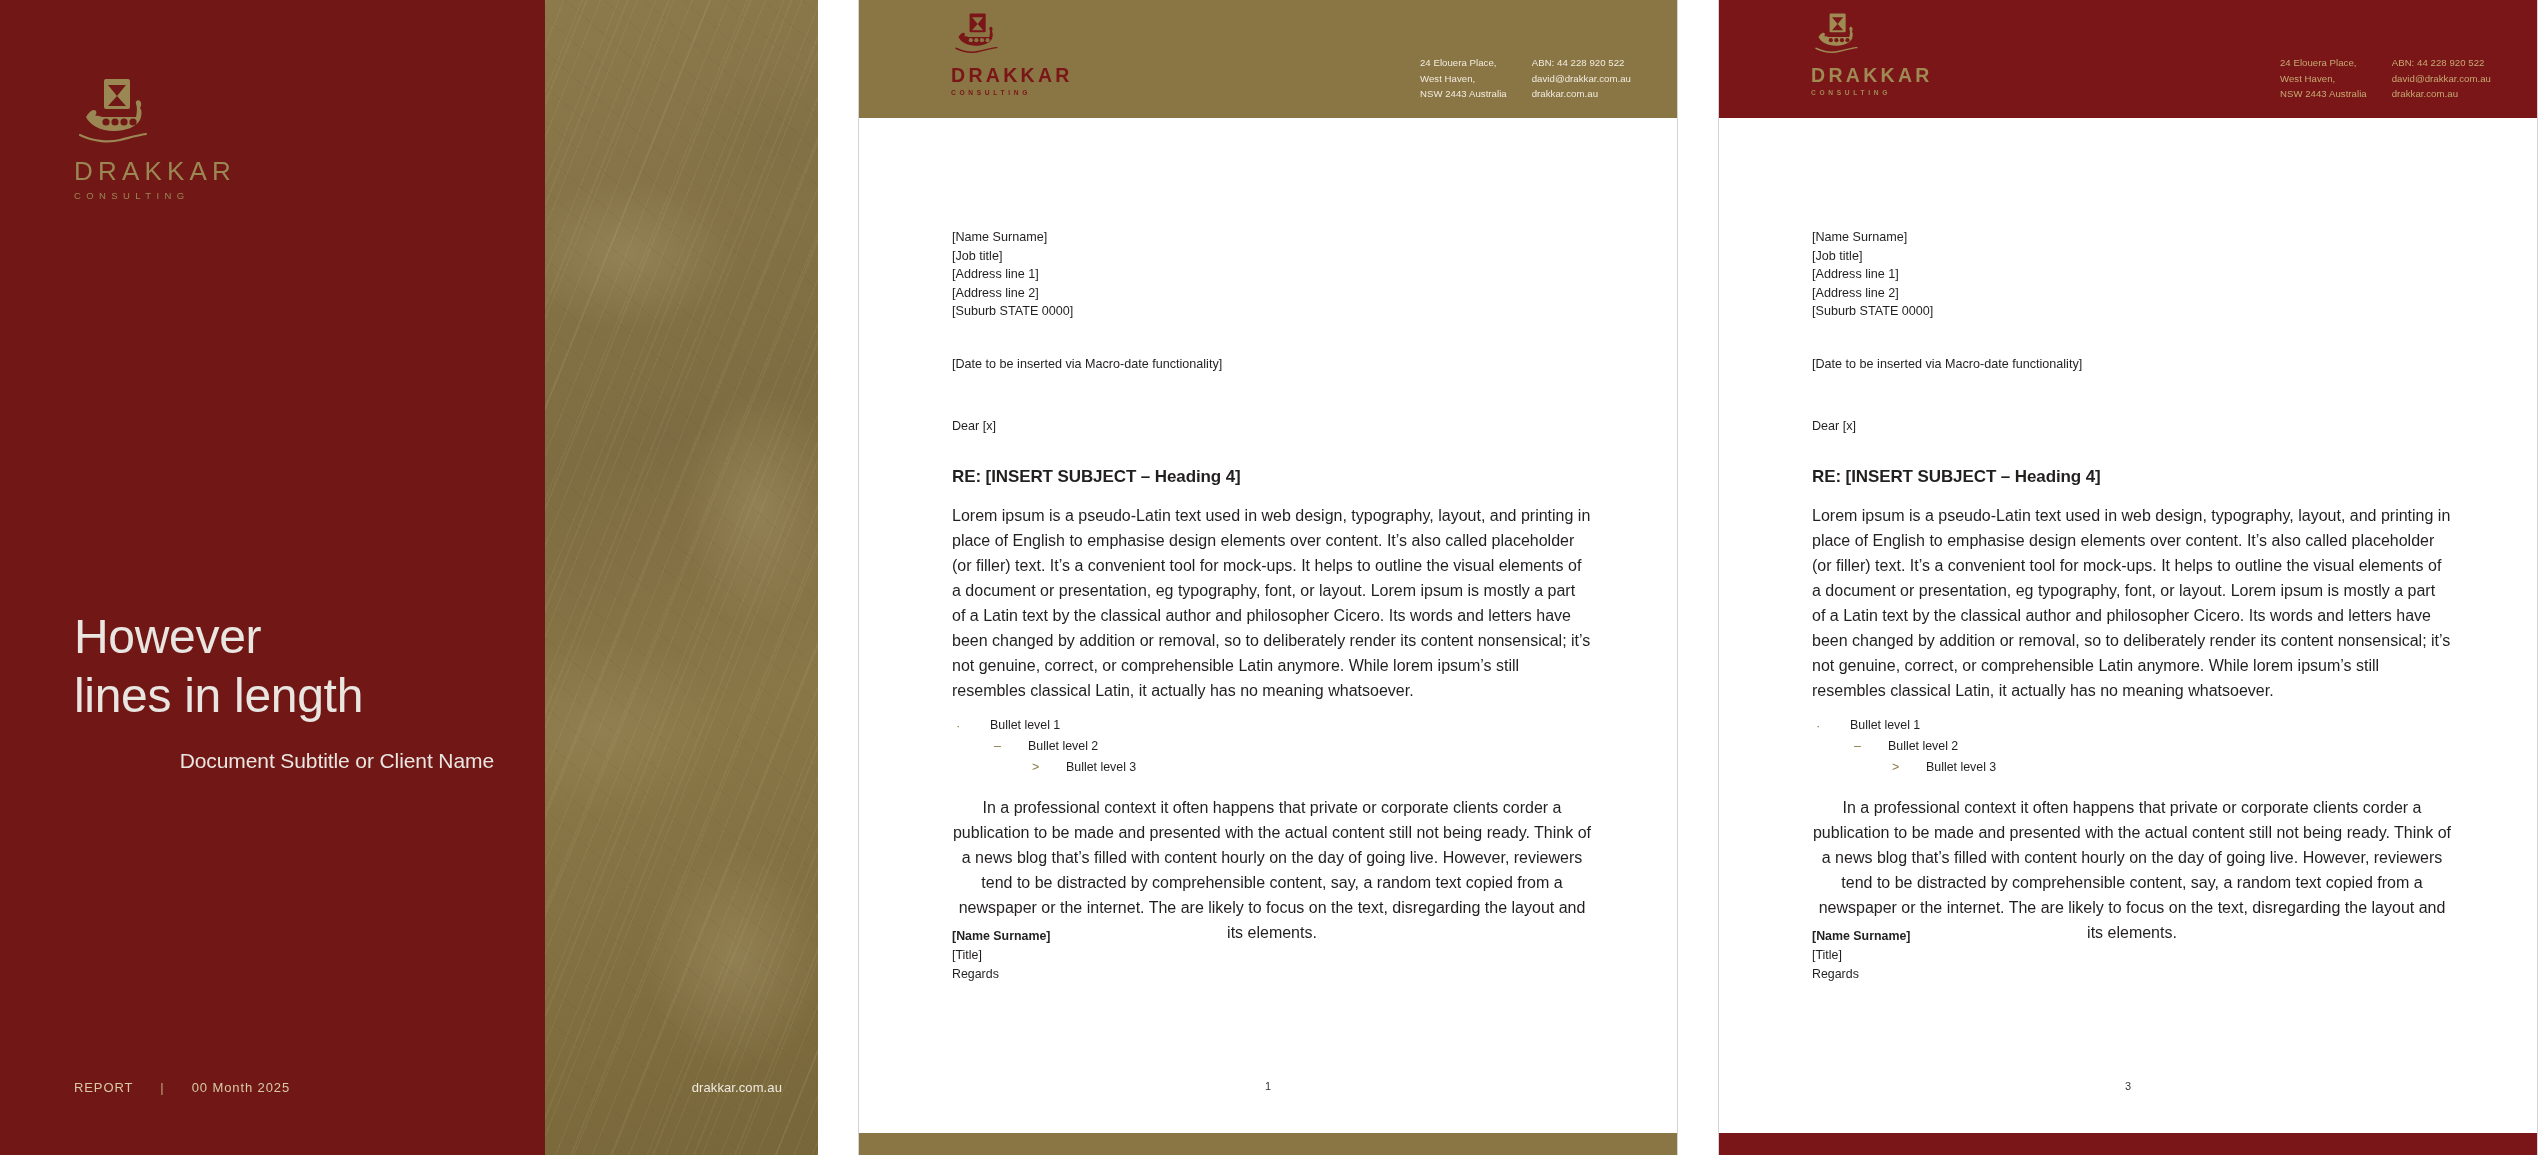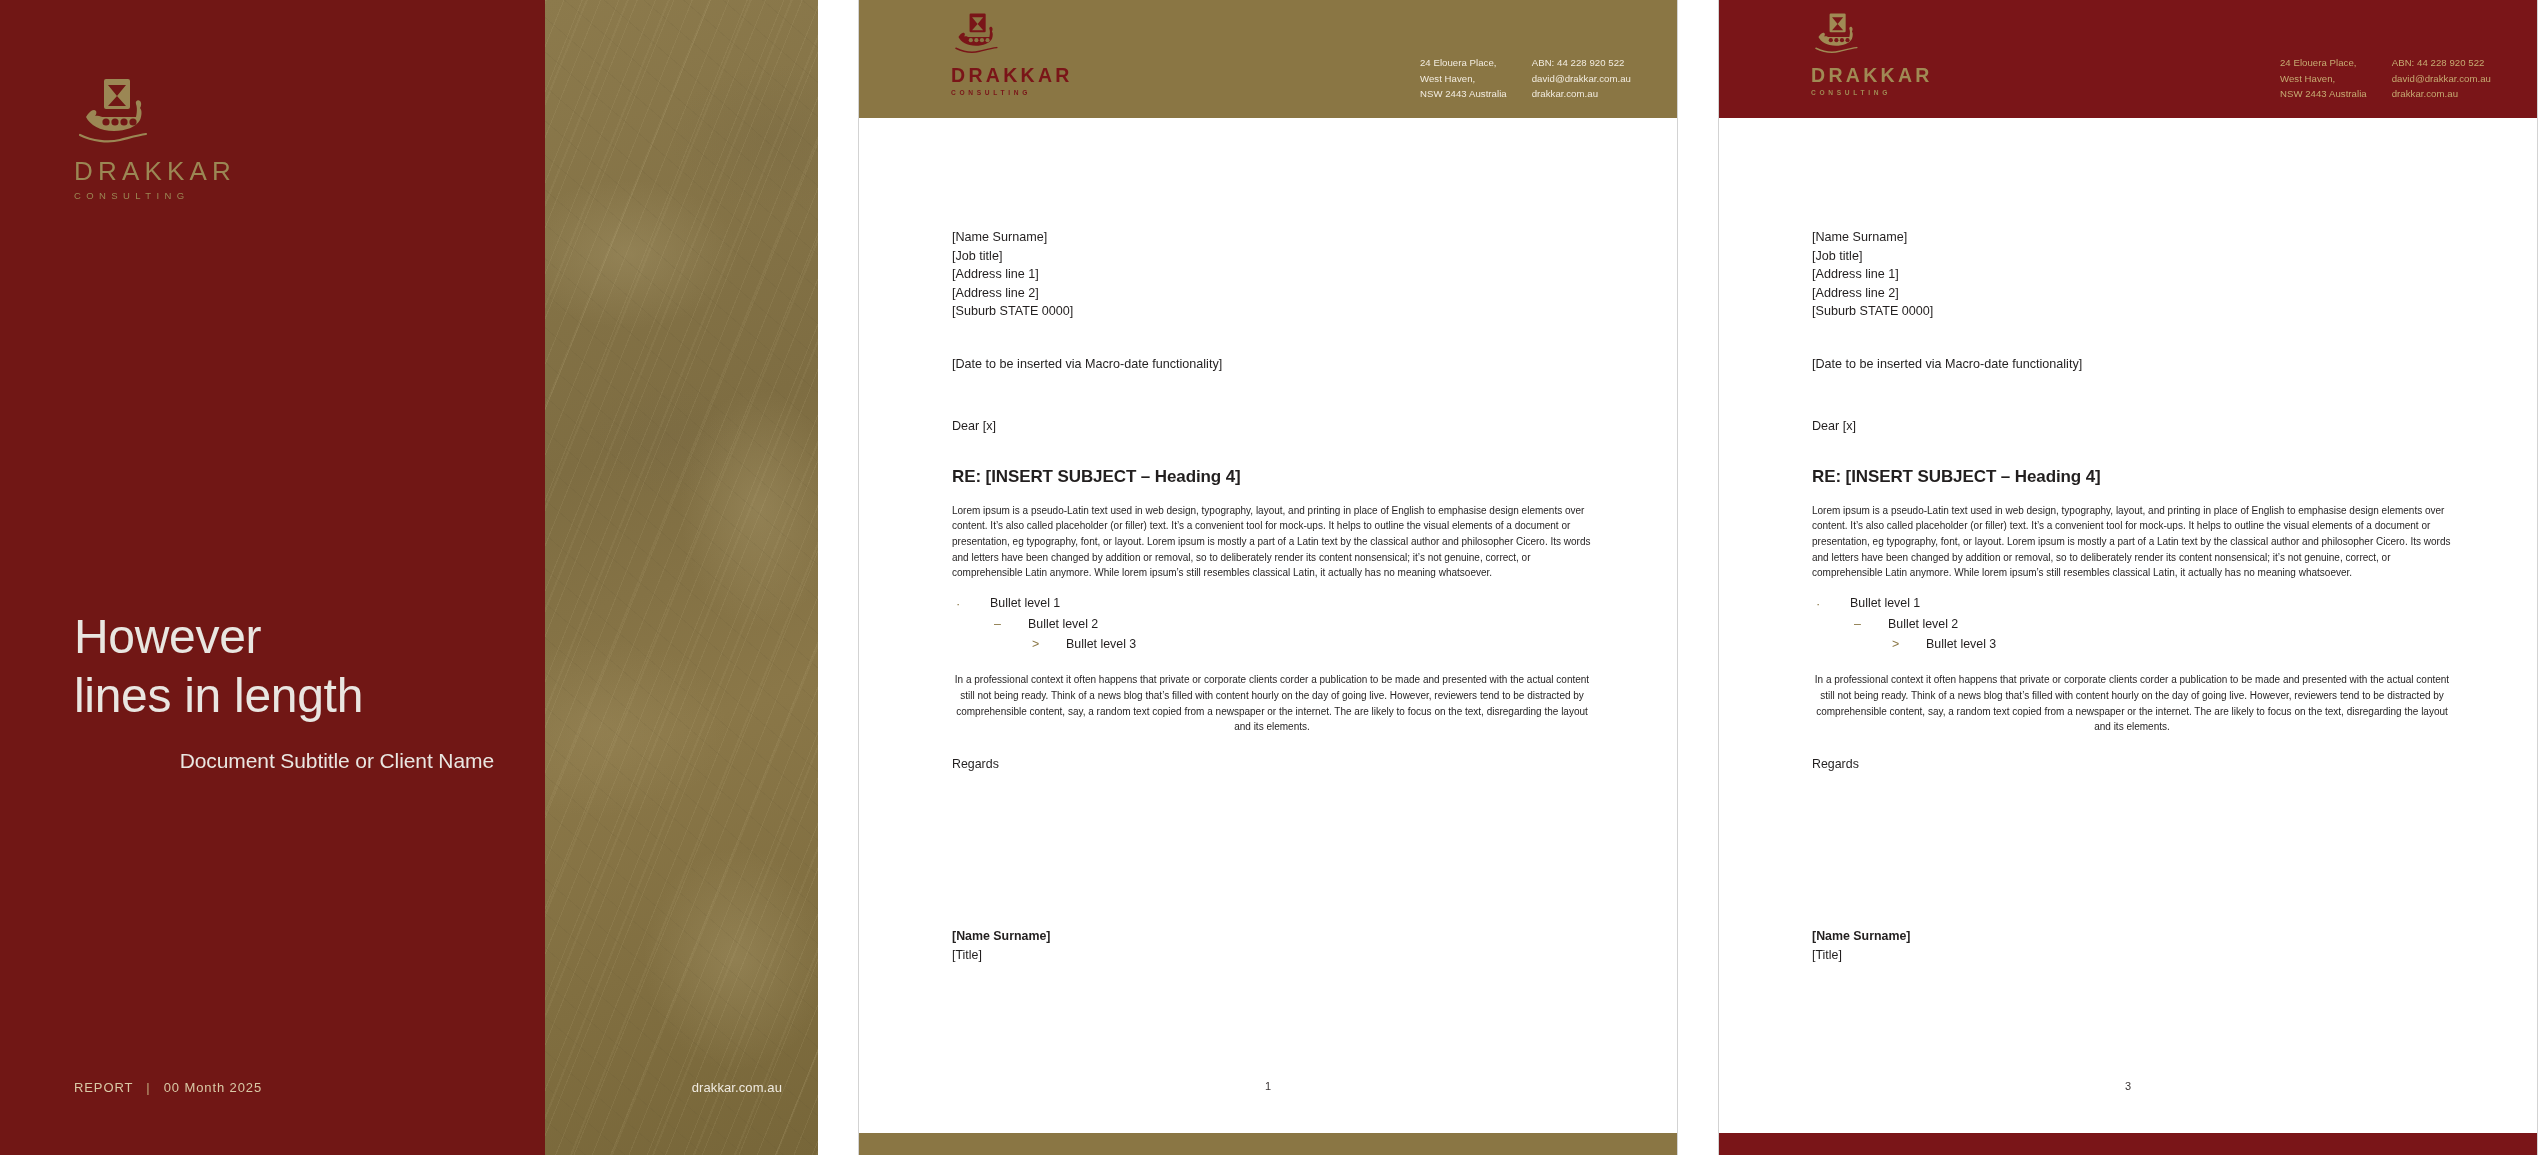--- a/index.html
+++ b/index.html
@@ -99,21 +99,21 @@
   }
 
   .cover-footer-left {
     position: absolute;
     left: 74px; bottom: 60px;
     font-size: 13px;
     letter-spacing: 0.9px;
     color: #d9c9a6;
     display: flex;
     align-items: center;
-    gap: 13px;
+    gap: 27px;
   }
   .cover-footer-sep { color: #c0a87c; }
   .cover-footer-url {
     position: absolute;
     right: 36px; bottom: 60px;
     font-size: 13px;
     color: #efeae0;
     letter-spacing: 0.1px;
   }
 
@@ -183,21 +183,21 @@
   .date-line { margin-top: 36px; font-size: 12.6px; }
   .salutation { margin-top: 48px; font-size: 12.6px; }
   .subject-line {
     margin-top: 34px;
     font-size: 17px;
     font-weight: 700;
     letter-spacing: -0.1px;
   }
   .body-para {
     margin-top: 16px;
-    font-size: 10px;
+    font-size: 16px;
     line-height: 1.57;
     text-align: left;
   }
   .body-para.second { margin-top: 18px; text-align: center; }
   .bullets { margin-top: 12px; }
   .bullet-row {
     display: flex;
     font-size: 12.4px;
     line-height: 1.62;
   }

